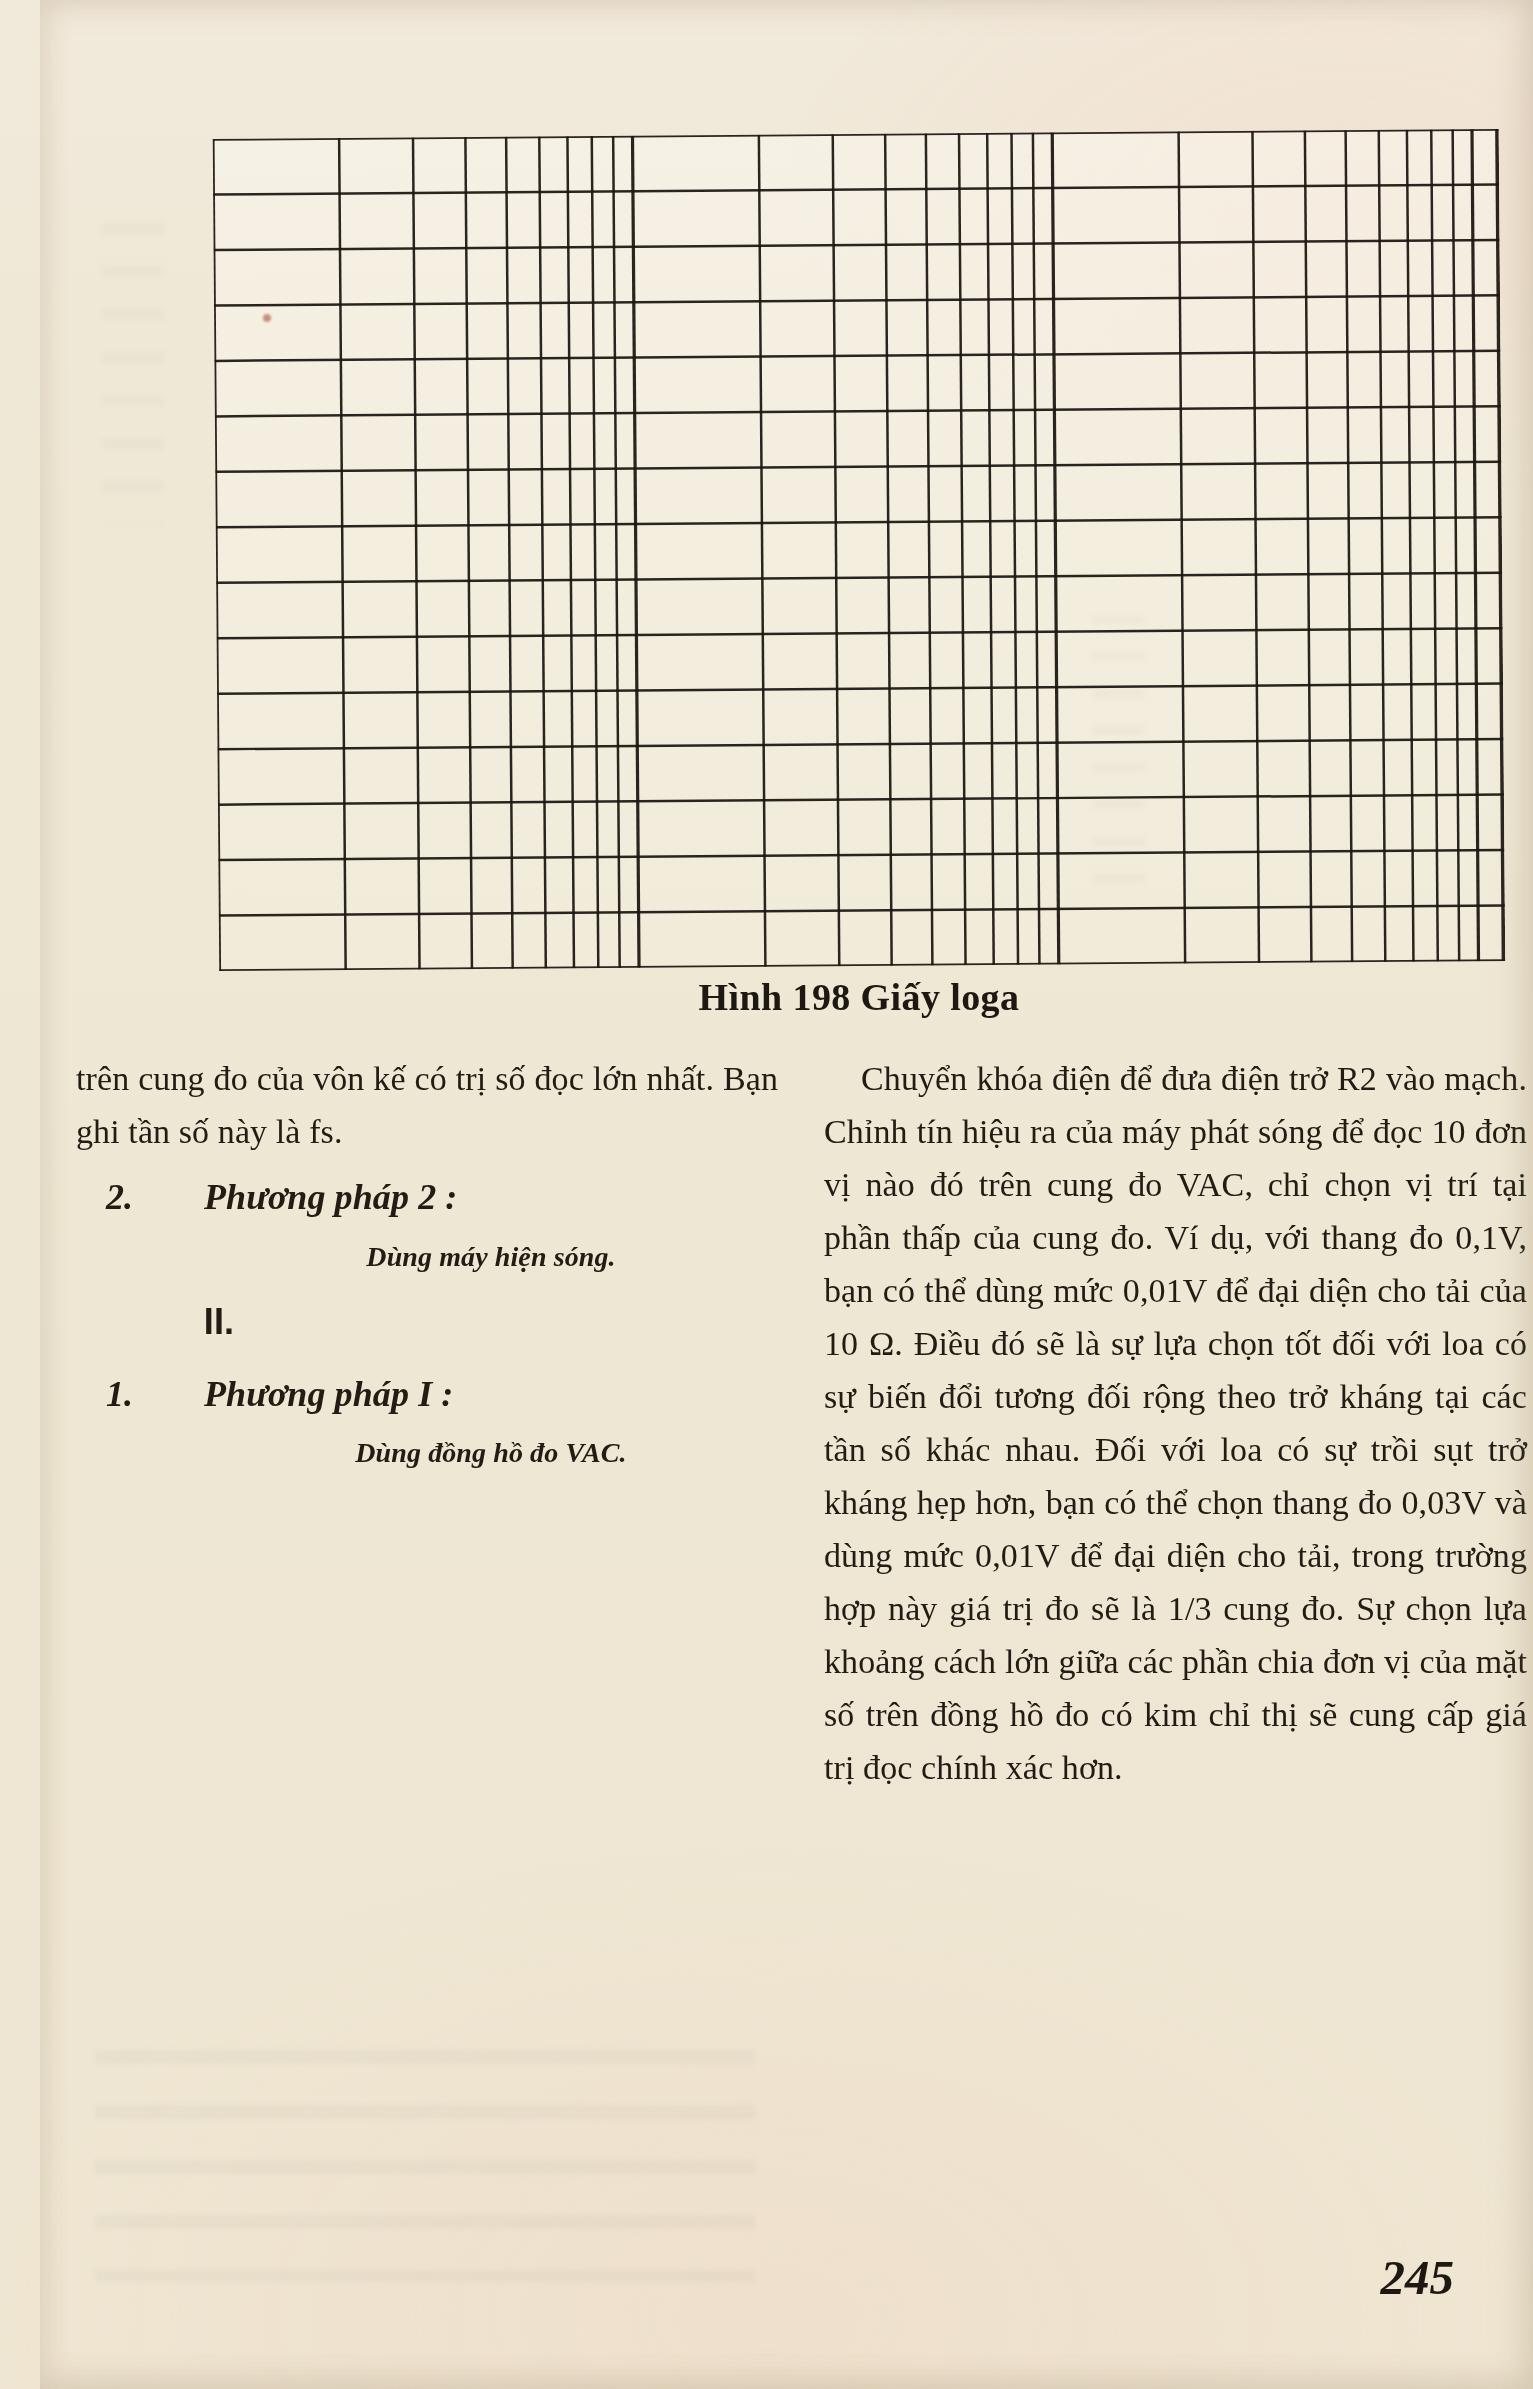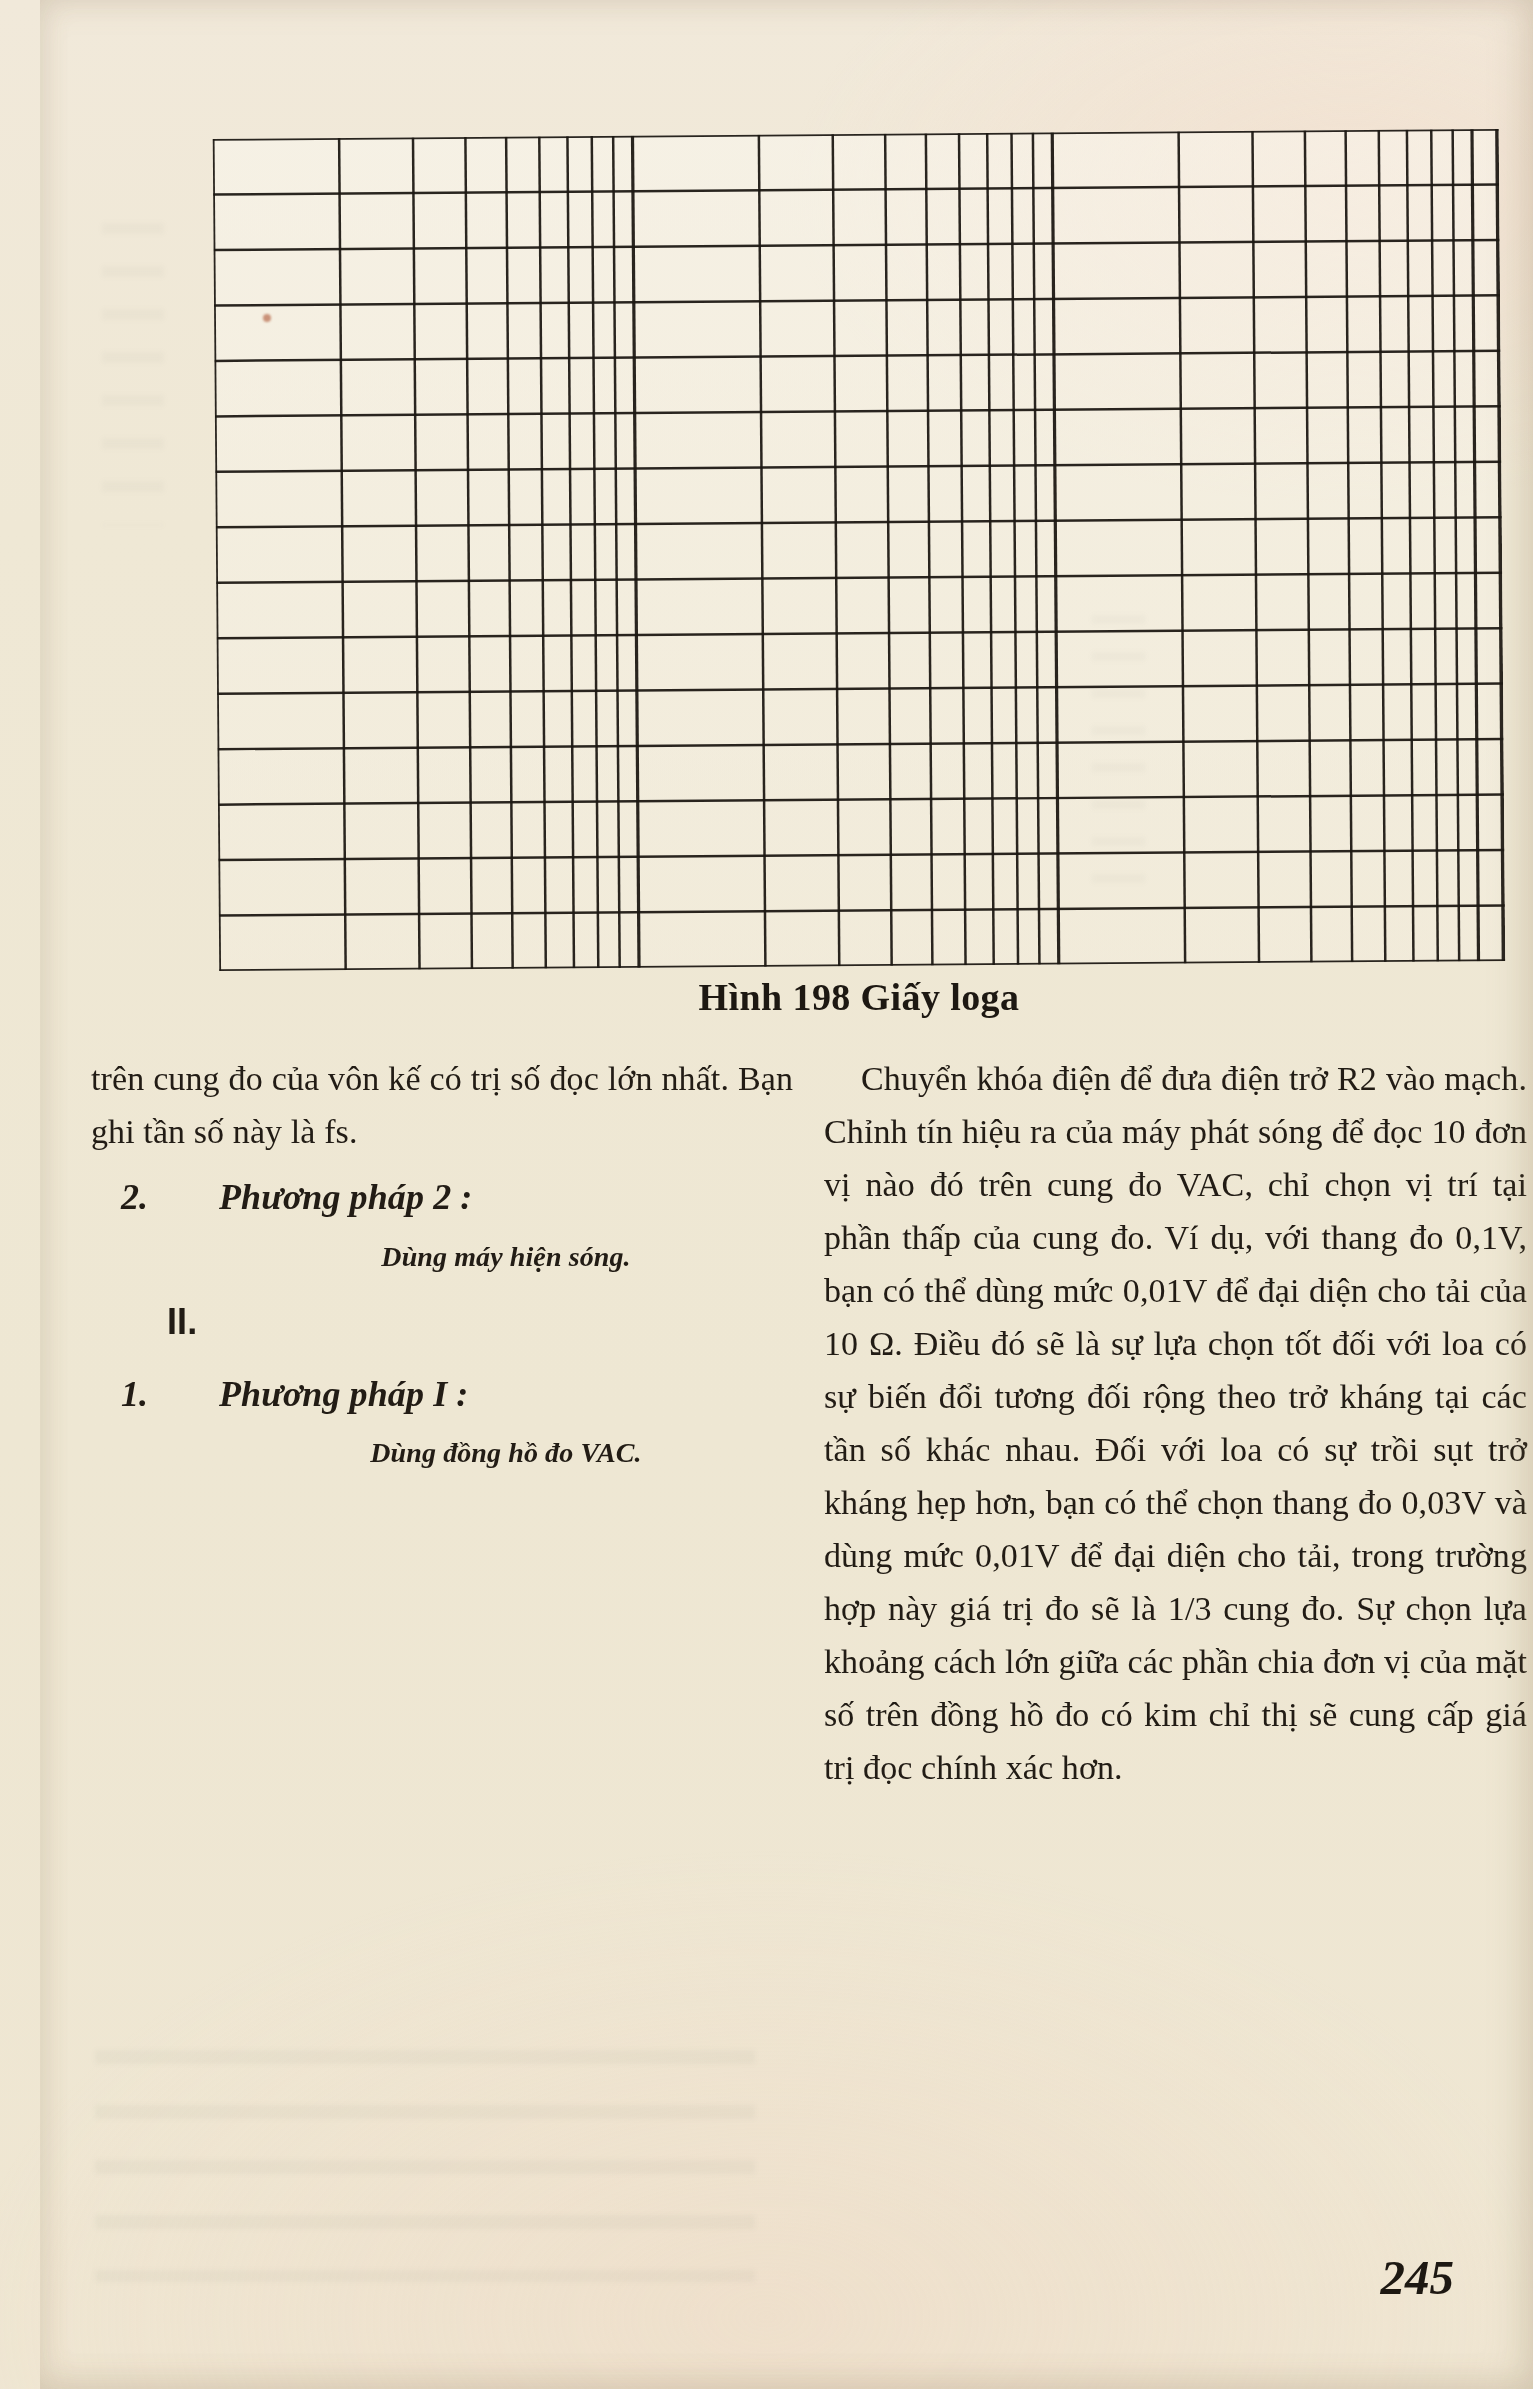--- a/index.html
+++ b/index.html
@@ -19,29 +19,29 @@
   
   .figure-wrap{position:absolute;left:176px;top:134px;width:1286px;height:832px;
     transform:rotate(-0.45deg);transform-origin:50% 50%;
     background:linear-gradient(180deg, rgba(250,247,238,.55), rgba(246,241,228,.35));}
   .figure-wrap svg{display:block;width:100%;height:100%;}
   .figure-caption{position:absolute;left:176px;top:975px;width:1286px;text-align:center;
     font-weight:bold;font-size:38px;letter-spacing:0.4px;color:#1d1812;}
 
   
   .col{position:absolute;top:1052px;font-size:34px;line-height:53px;text-align:justify;letter-spacing:0.1px;}
-  .col-left{left:51px;width:702px;}
+  .col-left{left:36px;width:702px;}
   .col-right{left:784px;width:703px;}
   .col p{margin:0 0 13.4px 0;}
   .col p.indent{text-indent:37px;}
   .method-head{display:flex;padding-left:30px;margin:1.8px 0 5.3px 0;font-weight:bold;font-style:italic;font-size:36px;}
   .method-head .mn{width:98px;flex:none;font-style:italic;}
   .method-sub{padding-left:128px;margin:0 0 16px 0;font-weight:bold;font-style:italic;font-size:28px;text-align:center;}
   .section-head{display:flex;padding-left:76px;margin:12.5px 0 19.6px 0;
-    font-family:"Liberation Sans", sans-serif;font-weight:bold;font-size:36px;line-height:52px;text-align:left;}
+    font-family:"Liberation Sans", sans-serif;font-weight:bold;font-size:36px;line-height:52px;text-align:center;}
   .section-head .rn{width:134px;flex:none;}
   .section-head .st{max-width:486px;}
 
   
   .page-number{position:absolute;right:80px;top:2249px;font-weight:bold;font-style:italic;font-size:49px;color:#1d1812;}
 
   
   .ghost{position:absolute;pointer-events:none;filter:blur(2.7px);opacity:.5;}
   .ghost-a{left:55px;top:2050px;width:660px;height:232px;
     background:repeating-linear-gradient(180deg, rgba(120,128,112,.12) 0 14.3px, transparent 14.3px 55px);}

